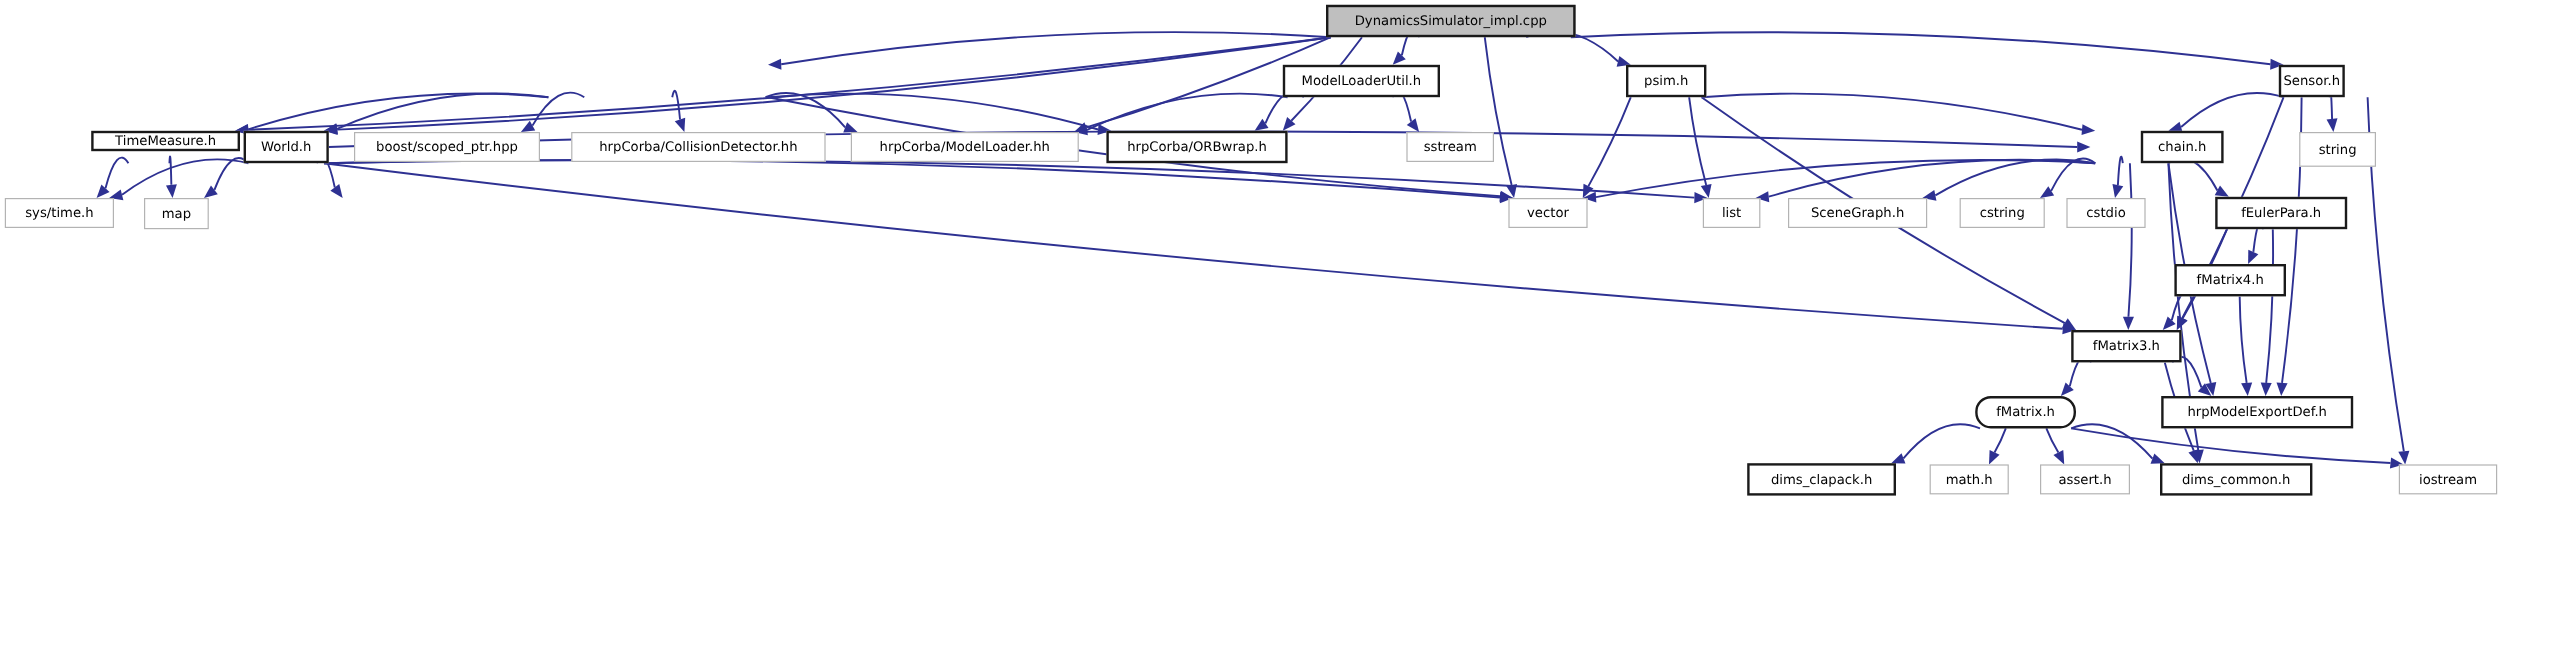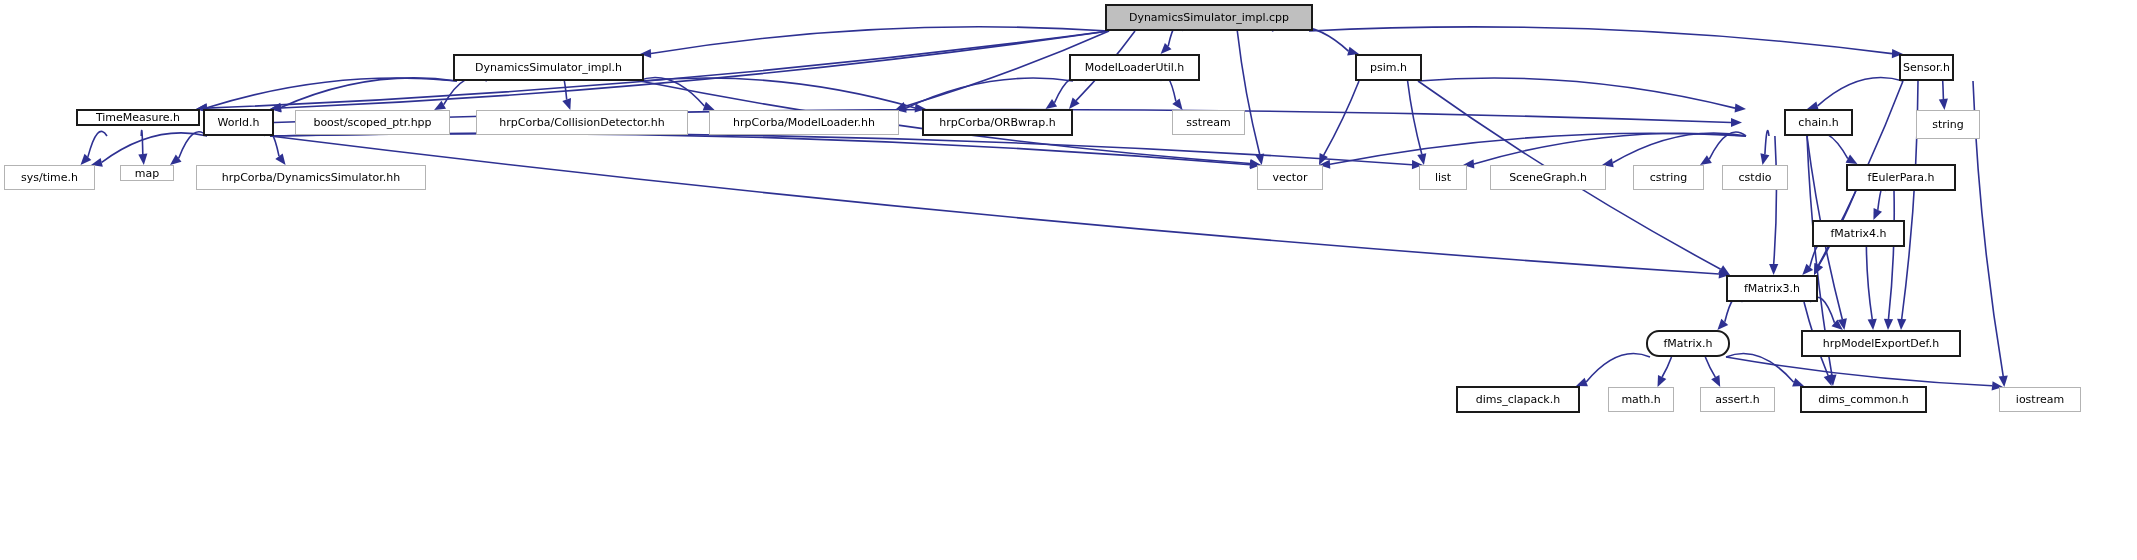--- a/index.html
+++ b/index.html
@@ -149,23 +149,20 @@
       <path class="edge-path" d="M 1705.3 357.0 Q 1709.4 367.5 1715.3 377.1"></path>
       <polygon class="edge-head" points="1720.2,387.0 1711.2,379.2 1719.4,375.1"></polygon>
       <path class="edge-path" d="M 1726.0 357.0 Q 1759.8 343.6 1793.7 382.2"></path>
       <polygon class="edge-head" points="1804.0,386.0 1792.1,386.5 1795.3,377.9"></polygon>
       <path class="edge-path" d="M 1726.0 357.0 Q 1858.1 379.7 1992.1 385.8"></path>
       <polygon class="edge-head" points="2003.0,387.0 1991.6,390.4 1992.6,381.2"></polygon>
     </svg>
 <div class="node-box root" style="left: 1105px; top: 4px; width: 208px; height: 27px;">
       <span class="node-label">DynamicsSimulator_impl.cpp</span>
     </div>
-    <div class="node-box strong" style="left: 453px; top: 54px; width: 191px; height: 27px;">
-      <span class="node-label">DynamicsSimulator_impl.h</span>
-    </div>
     <div class="node-box strong" style="left: 1069px; top: 54px; width: 131px; height: 27px;">
       <span class="node-label">ModelLoaderUtil.h</span>
     </div>
     <div class="node-box strong" style="left: 1355px; top: 54px; width: 67px; height: 27px;">
       <span class="node-label">psim.h</span>
     </div>
     <div class="node-box strong" style="left: 1899px; top: 54px; width: 55px; height: 27px;">
       <span class="node-label">Sensor.h</span>
     </div>
     <div class="node-box strong" style="left: 76px; top: 109px; width: 124px; height: 17px;">
@@ -191,25 +188,22 @@
     </div>
     <div class="node-box strong" style="left: 1784px; top: 109px; width: 69px; height: 27px;">
       <span class="node-label">chain.h</span>
     </div>
     <div class="node-box" style="left: 1916px; top: 110px; width: 64px; height: 29px;">
       <span class="node-label">string</span>
     </div>
     <div class="node-box" style="left: 4px; top: 165px; width: 91px; height: 25px;">
       <span class="node-label">sys/time.h</span>
     </div>
-    <div class="node-box" style="left: 120px; top: 165px; width: 54px; height: 16px;">
+    <div class="node-box" style="left: 120px; top: 165px; width: 54px; height: 26px;">
       <span class="node-label">map</span>
-    </div>
-    <div class="node-box" style="left: 196px; top: 165px; width: 230px; height: 25px;">
-      <span class="node-label">hrpCorba/DynamicsSimulator.hh</span>
     </div>
     <div class="node-box" style="left: 1257px; top: 165px; width: 66px; height: 25px;">
       <span class="node-label">vector</span>
     </div>
     <div class="node-box" style="left: 1419px; top: 165px; width: 48px; height: 25px;">
       <span class="node-label">list</span>
     </div>
     <div class="node-box" style="left: 1490px; top: 165px; width: 116px; height: 25px;">
       <span class="node-label">SceneGraph.h</span>
     </div>

